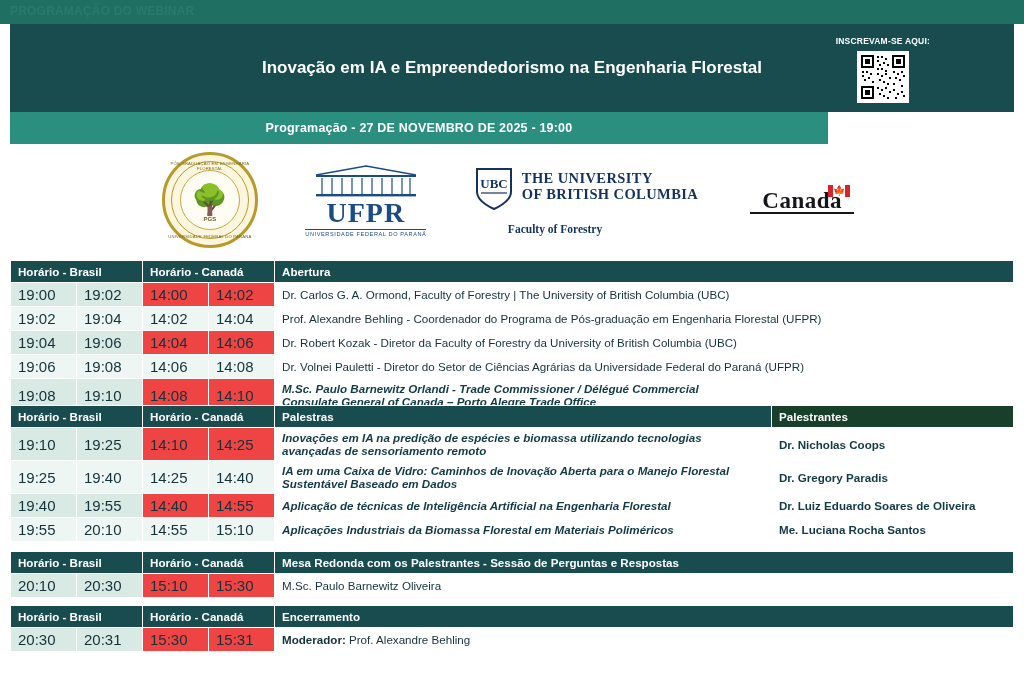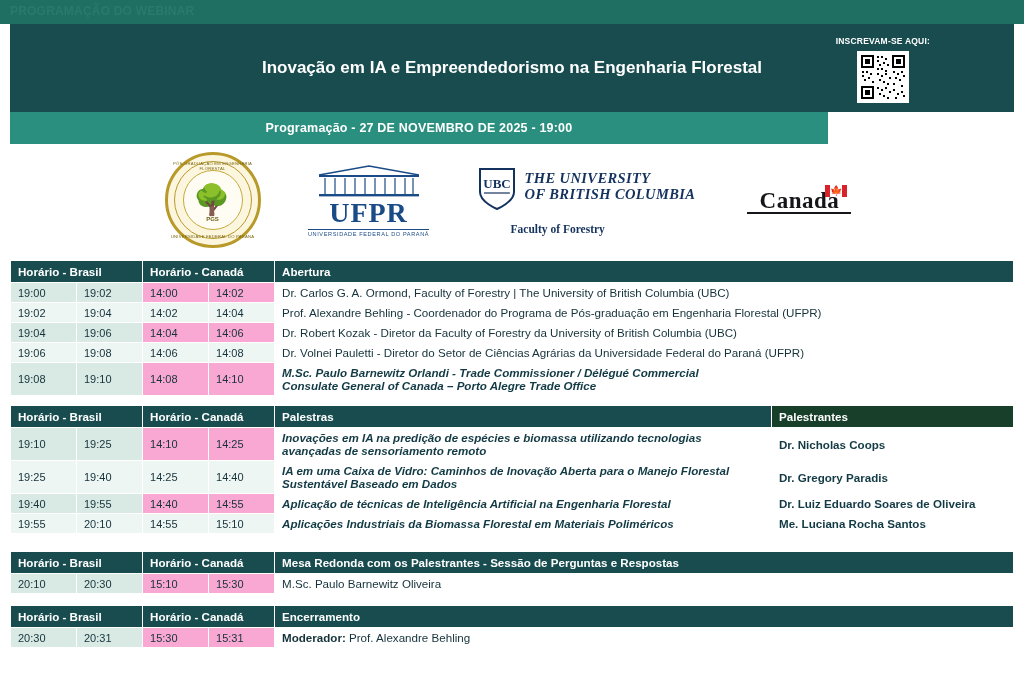--- a/index.html
+++ b/index.html
@@ -106,21 +106,20 @@
     font-size: 5.6px; letter-spacing: .6px;
   }
 
   .logo-ubc { display: flex; align-items: flex-start; gap: 8px; }
   .ubc-crest { width: 40px; height: 46px; position: relative; }
   .ubc-text-block { padding-top: 4px; }
   .ubc-line1, .ubc-line2 {
     font-family: "Liberation Serif", serif;
     color: #14325e; font-size: 14.5px; font-weight: bold; letter-spacing: .4px;
     line-height: 1.12;
-    font-style: italic;
   }
   .ubc-fac {
     font-family: "Liberation Serif", serif;
     color: #14325e; font-size: 11.5px; font-weight: bold;
     margin-top: 11px; margin-left: 34px;
   }
 
   .logo-canada { width: 120px; position: relative; text-align: center; }
   .canada-word {
     font-family: "Liberation Serif", serif;
@@ -153,22 +152,22 @@
   .tbl th {
     background: #184c4f; color: #ffffff; text-align: left;
     font-size: 11.6px; font-weight: bold;
     padding: 4px 7px; border: 1px solid #ffffff;
     white-space: nowrap;
   }
   .tbl th.dark { background: #173f2a; }
   .tbl td {
     padding: 3px 7px; border: 1px solid #ffffff; vertical-align: middle;
   }
-  .tbl .tm { background: #d9eae4; white-space: nowrap; font-size: 11px; }
-  .tbl .tm.alt { background: #f9a8d4; margin-top: 48px; }
+  .tbl .tm { background: #d9eae4; white-space: nowrap; font-size: 15px; }
+  .tbl .tm.alt { background: #ef4444; margin-top: 48px; }
   .tbl .desc { background: #ffffff; }
   .tbl .desc.italic { font-style: italic; font-weight: bold; color: #123a44; }
   .tbl .spk { background: #ffffff; font-weight: bold; color: #123a44; }
   .row-alt .tm { background: #eef6f3; }
   .c-time { width: 66px; text-align: left; }
   .c-time2 { width: 66px; text-align: left; }
 
   .mod-label { font-weight: bold; color: #14323a; }
 </style>
 </head>

